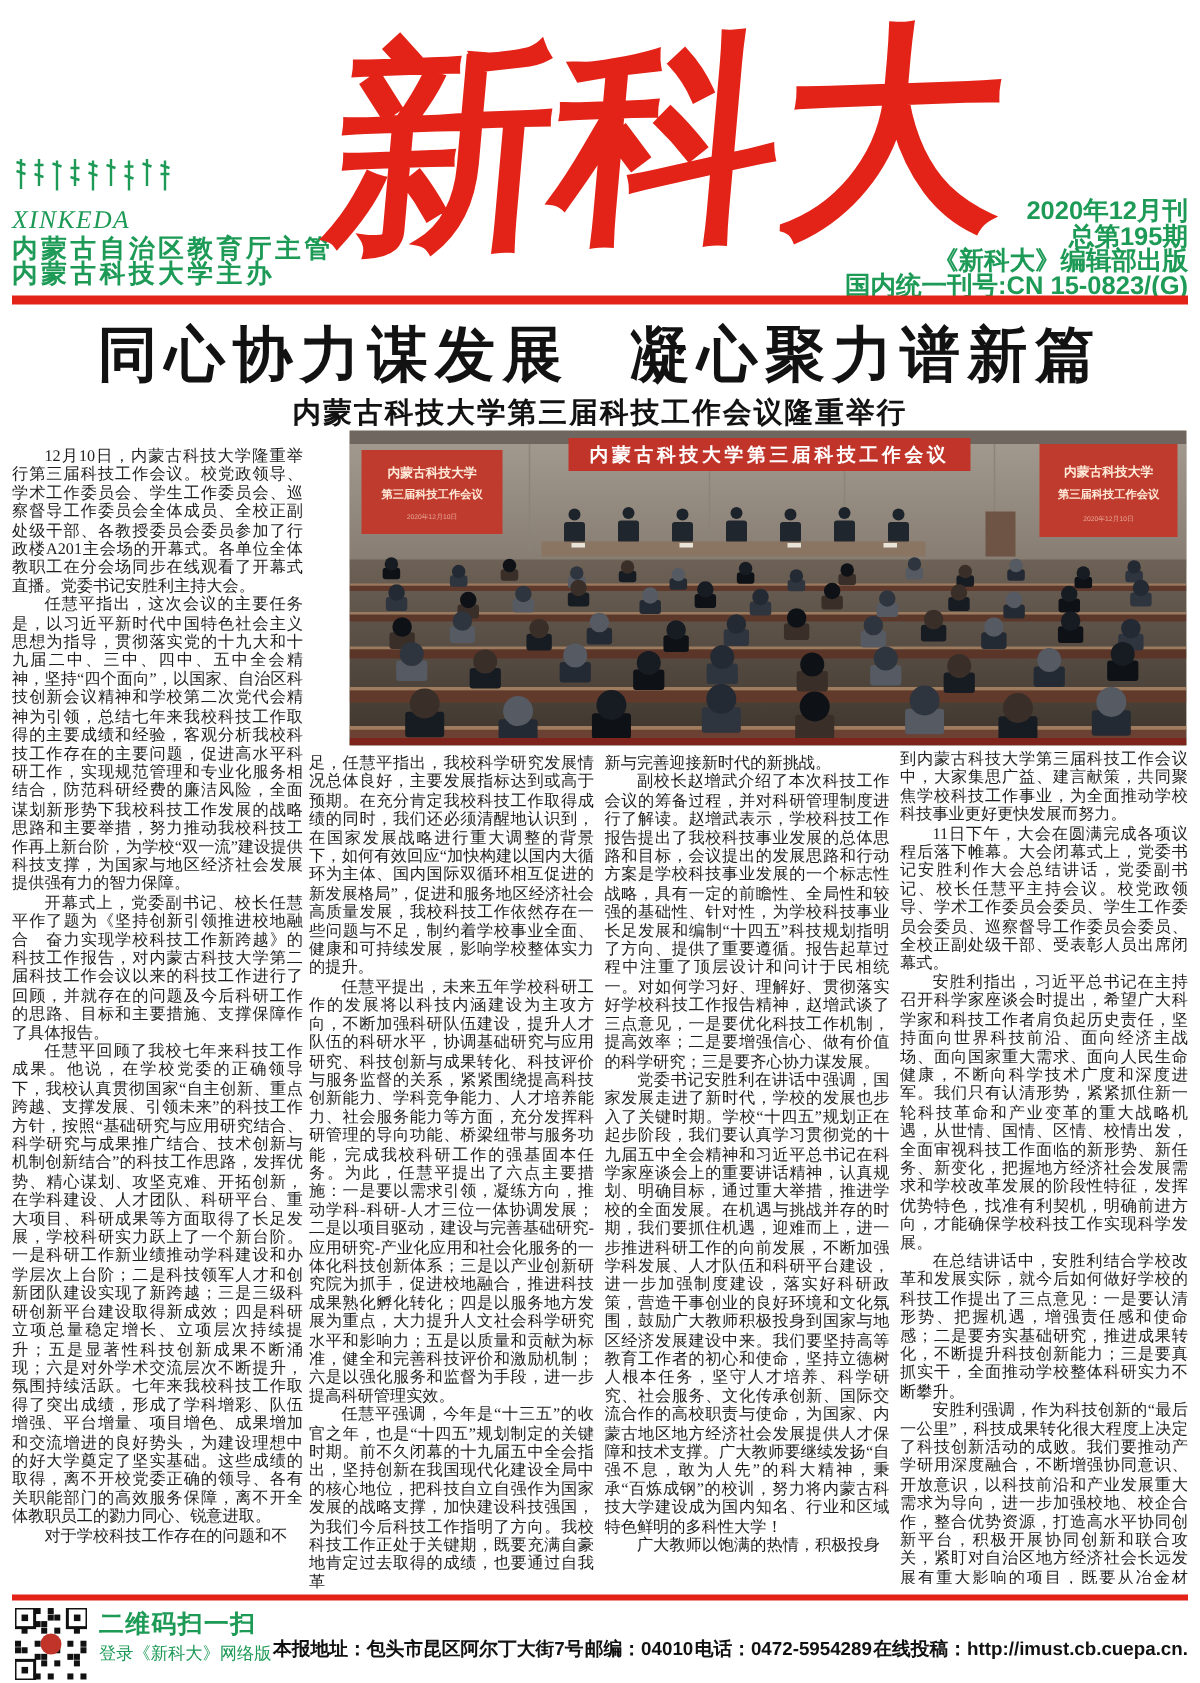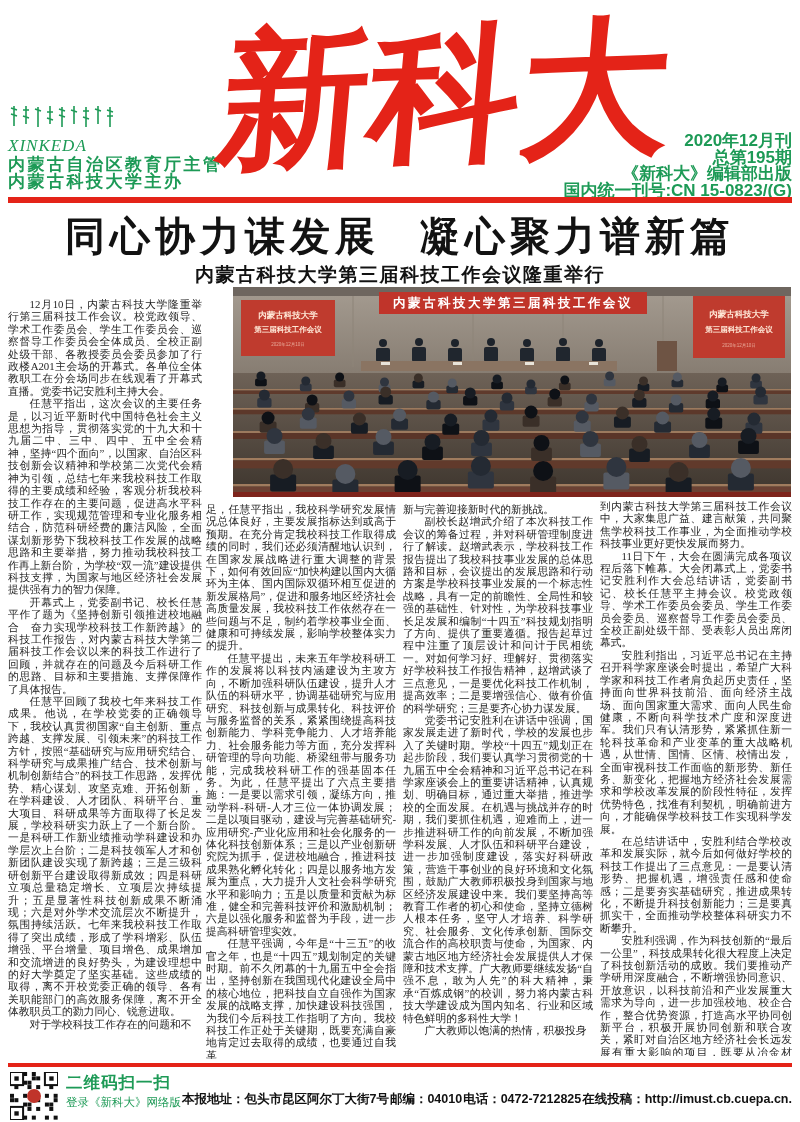--- a/index.html
+++ b/index.html
@@ -357,15 +357,15 @@
       <rect x="4.363636363636363" y="39.272727272727266" width="4.363636363636363" height="4.363636363636363" fill="#111"></rect>
       <circle cx="24" cy="24" r="7" fill="#c0342a"></circle>
     </svg>
 </div>
 <div class="abs qr-title">二维码扫一扫</div>
 <div class="abs qr-sub">登录《新科大》网络版</div>
 
 <div class="abs footer-info">
   <span>本报地址：包头市昆区阿尔丁大街7号</span>
   <span>邮编：04010</span>
-  <span>电话：0472-7212825</span>
+  <span>电话：0472-5954289</span>
   <span>在线投稿：http://imust.cb.cuepa.cn.</span>
 </div>
 
 </body></html>

